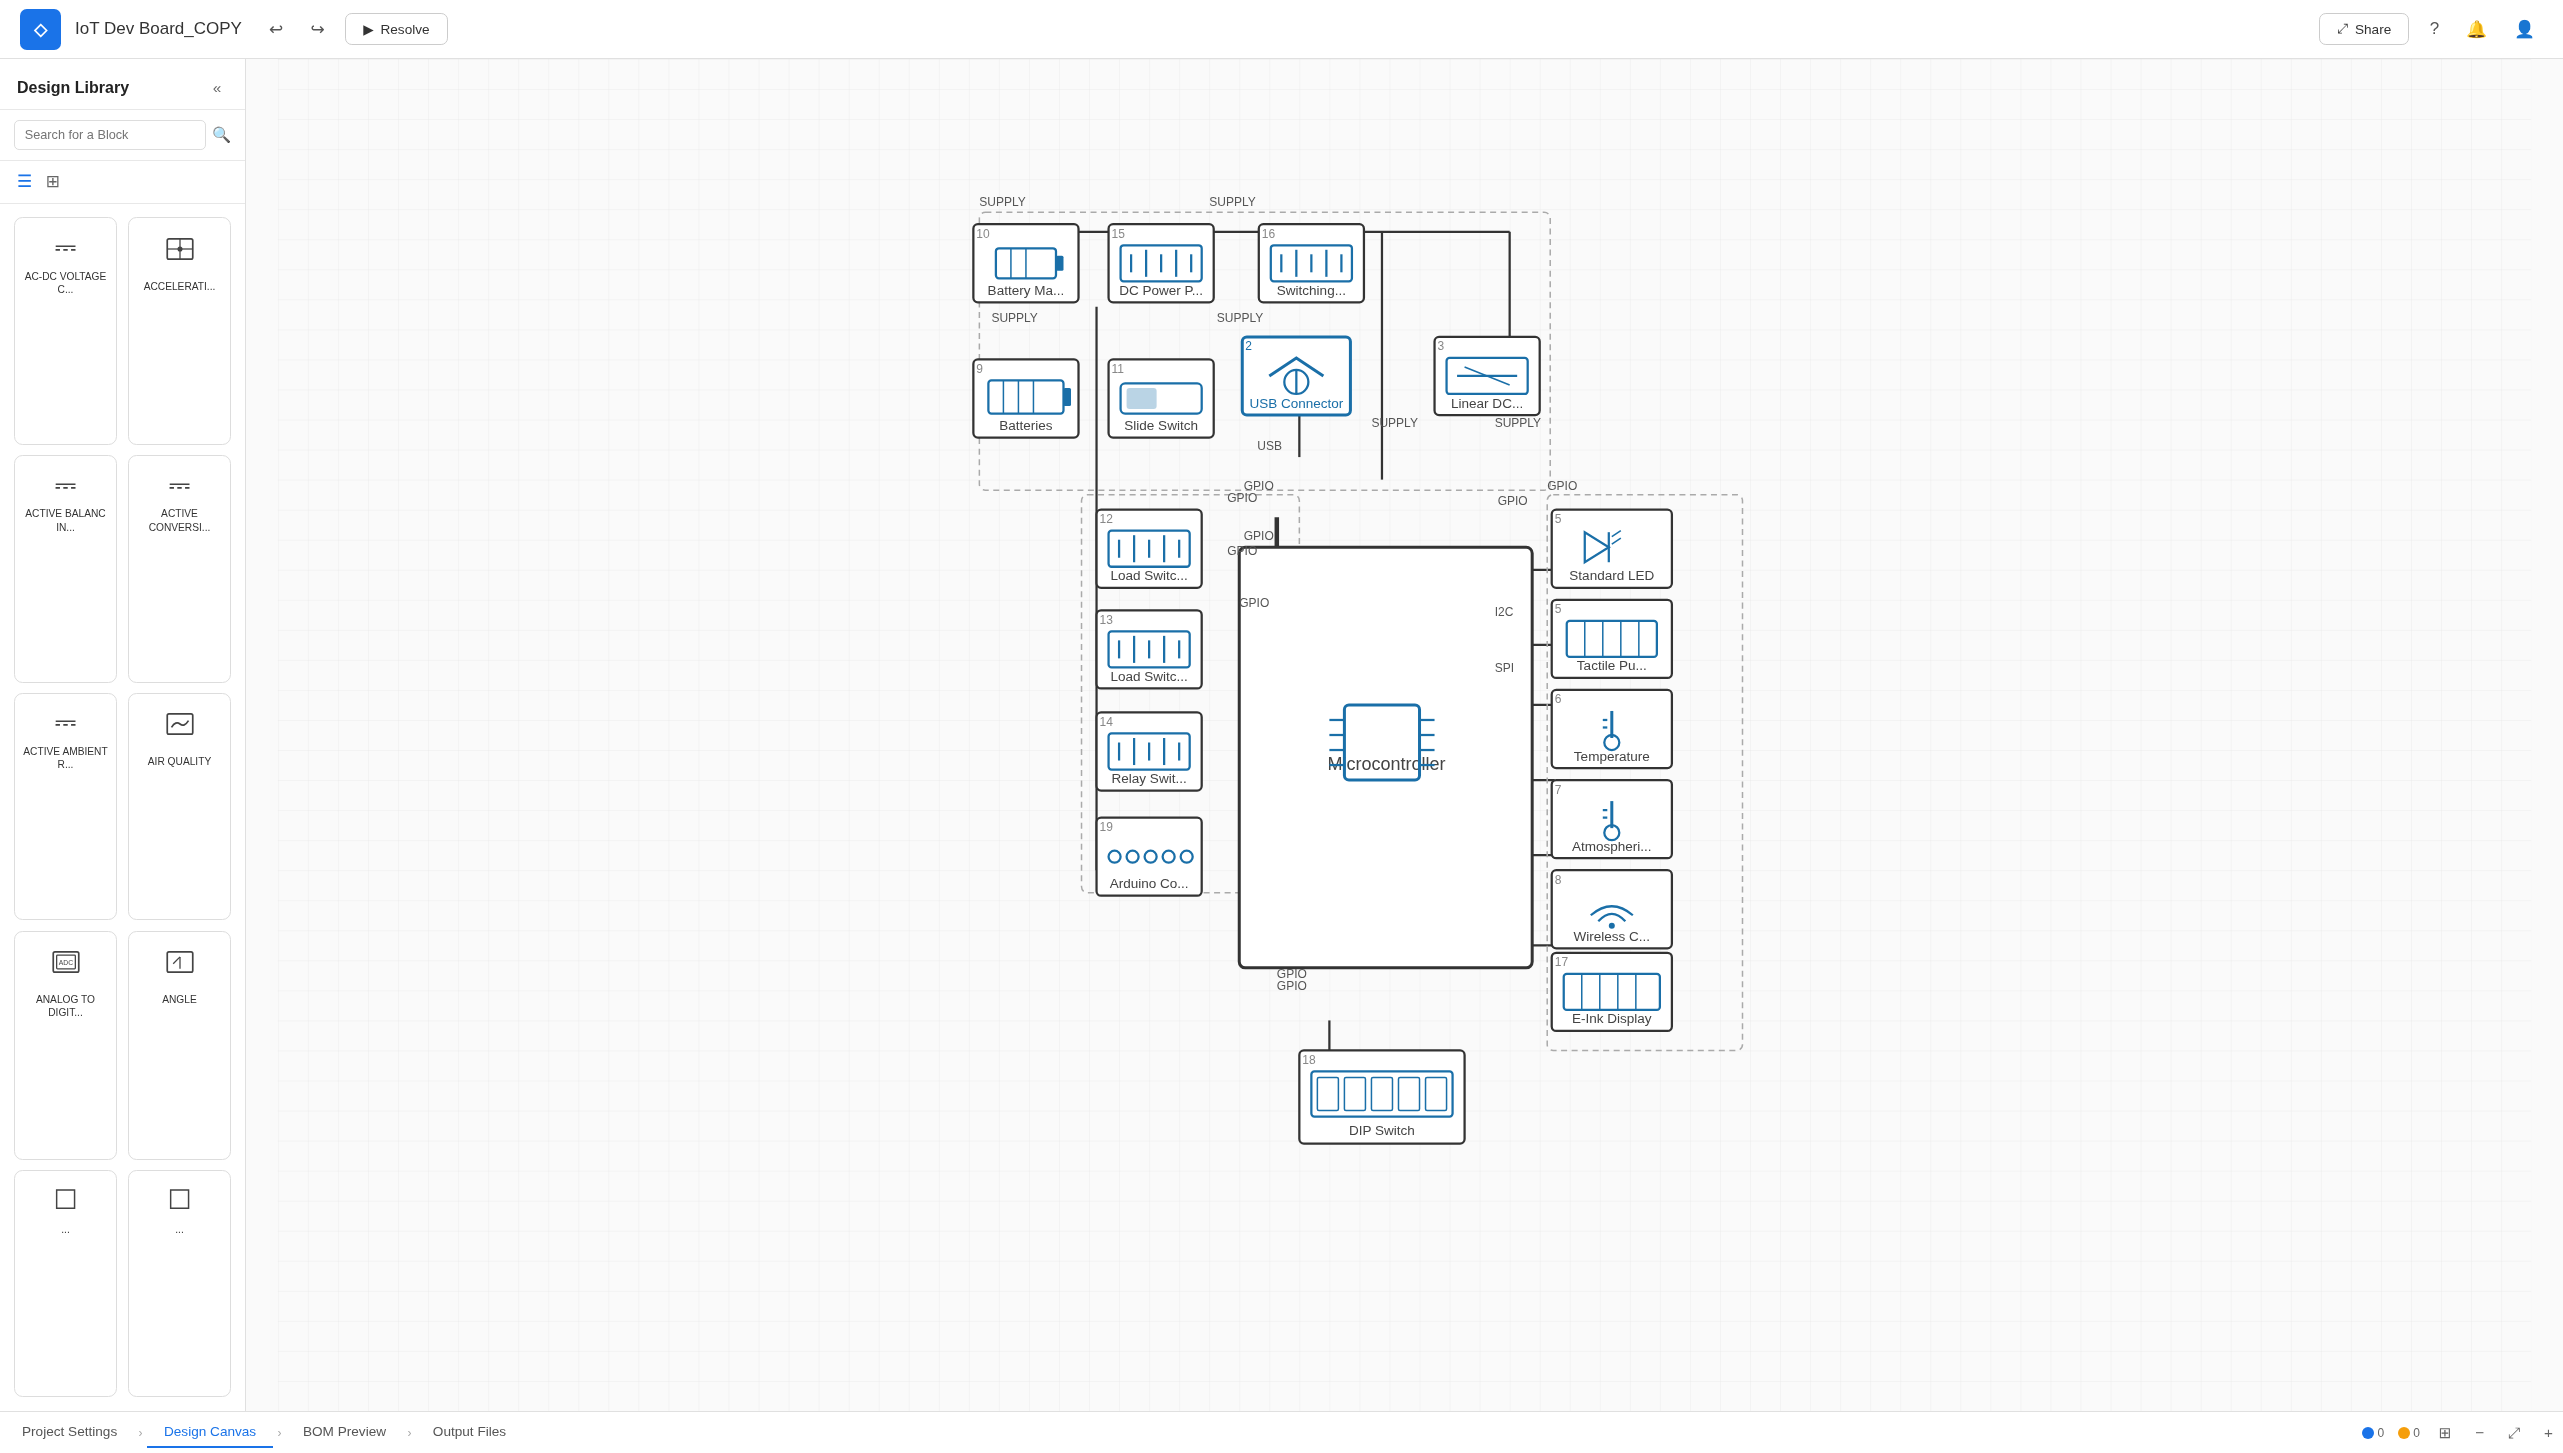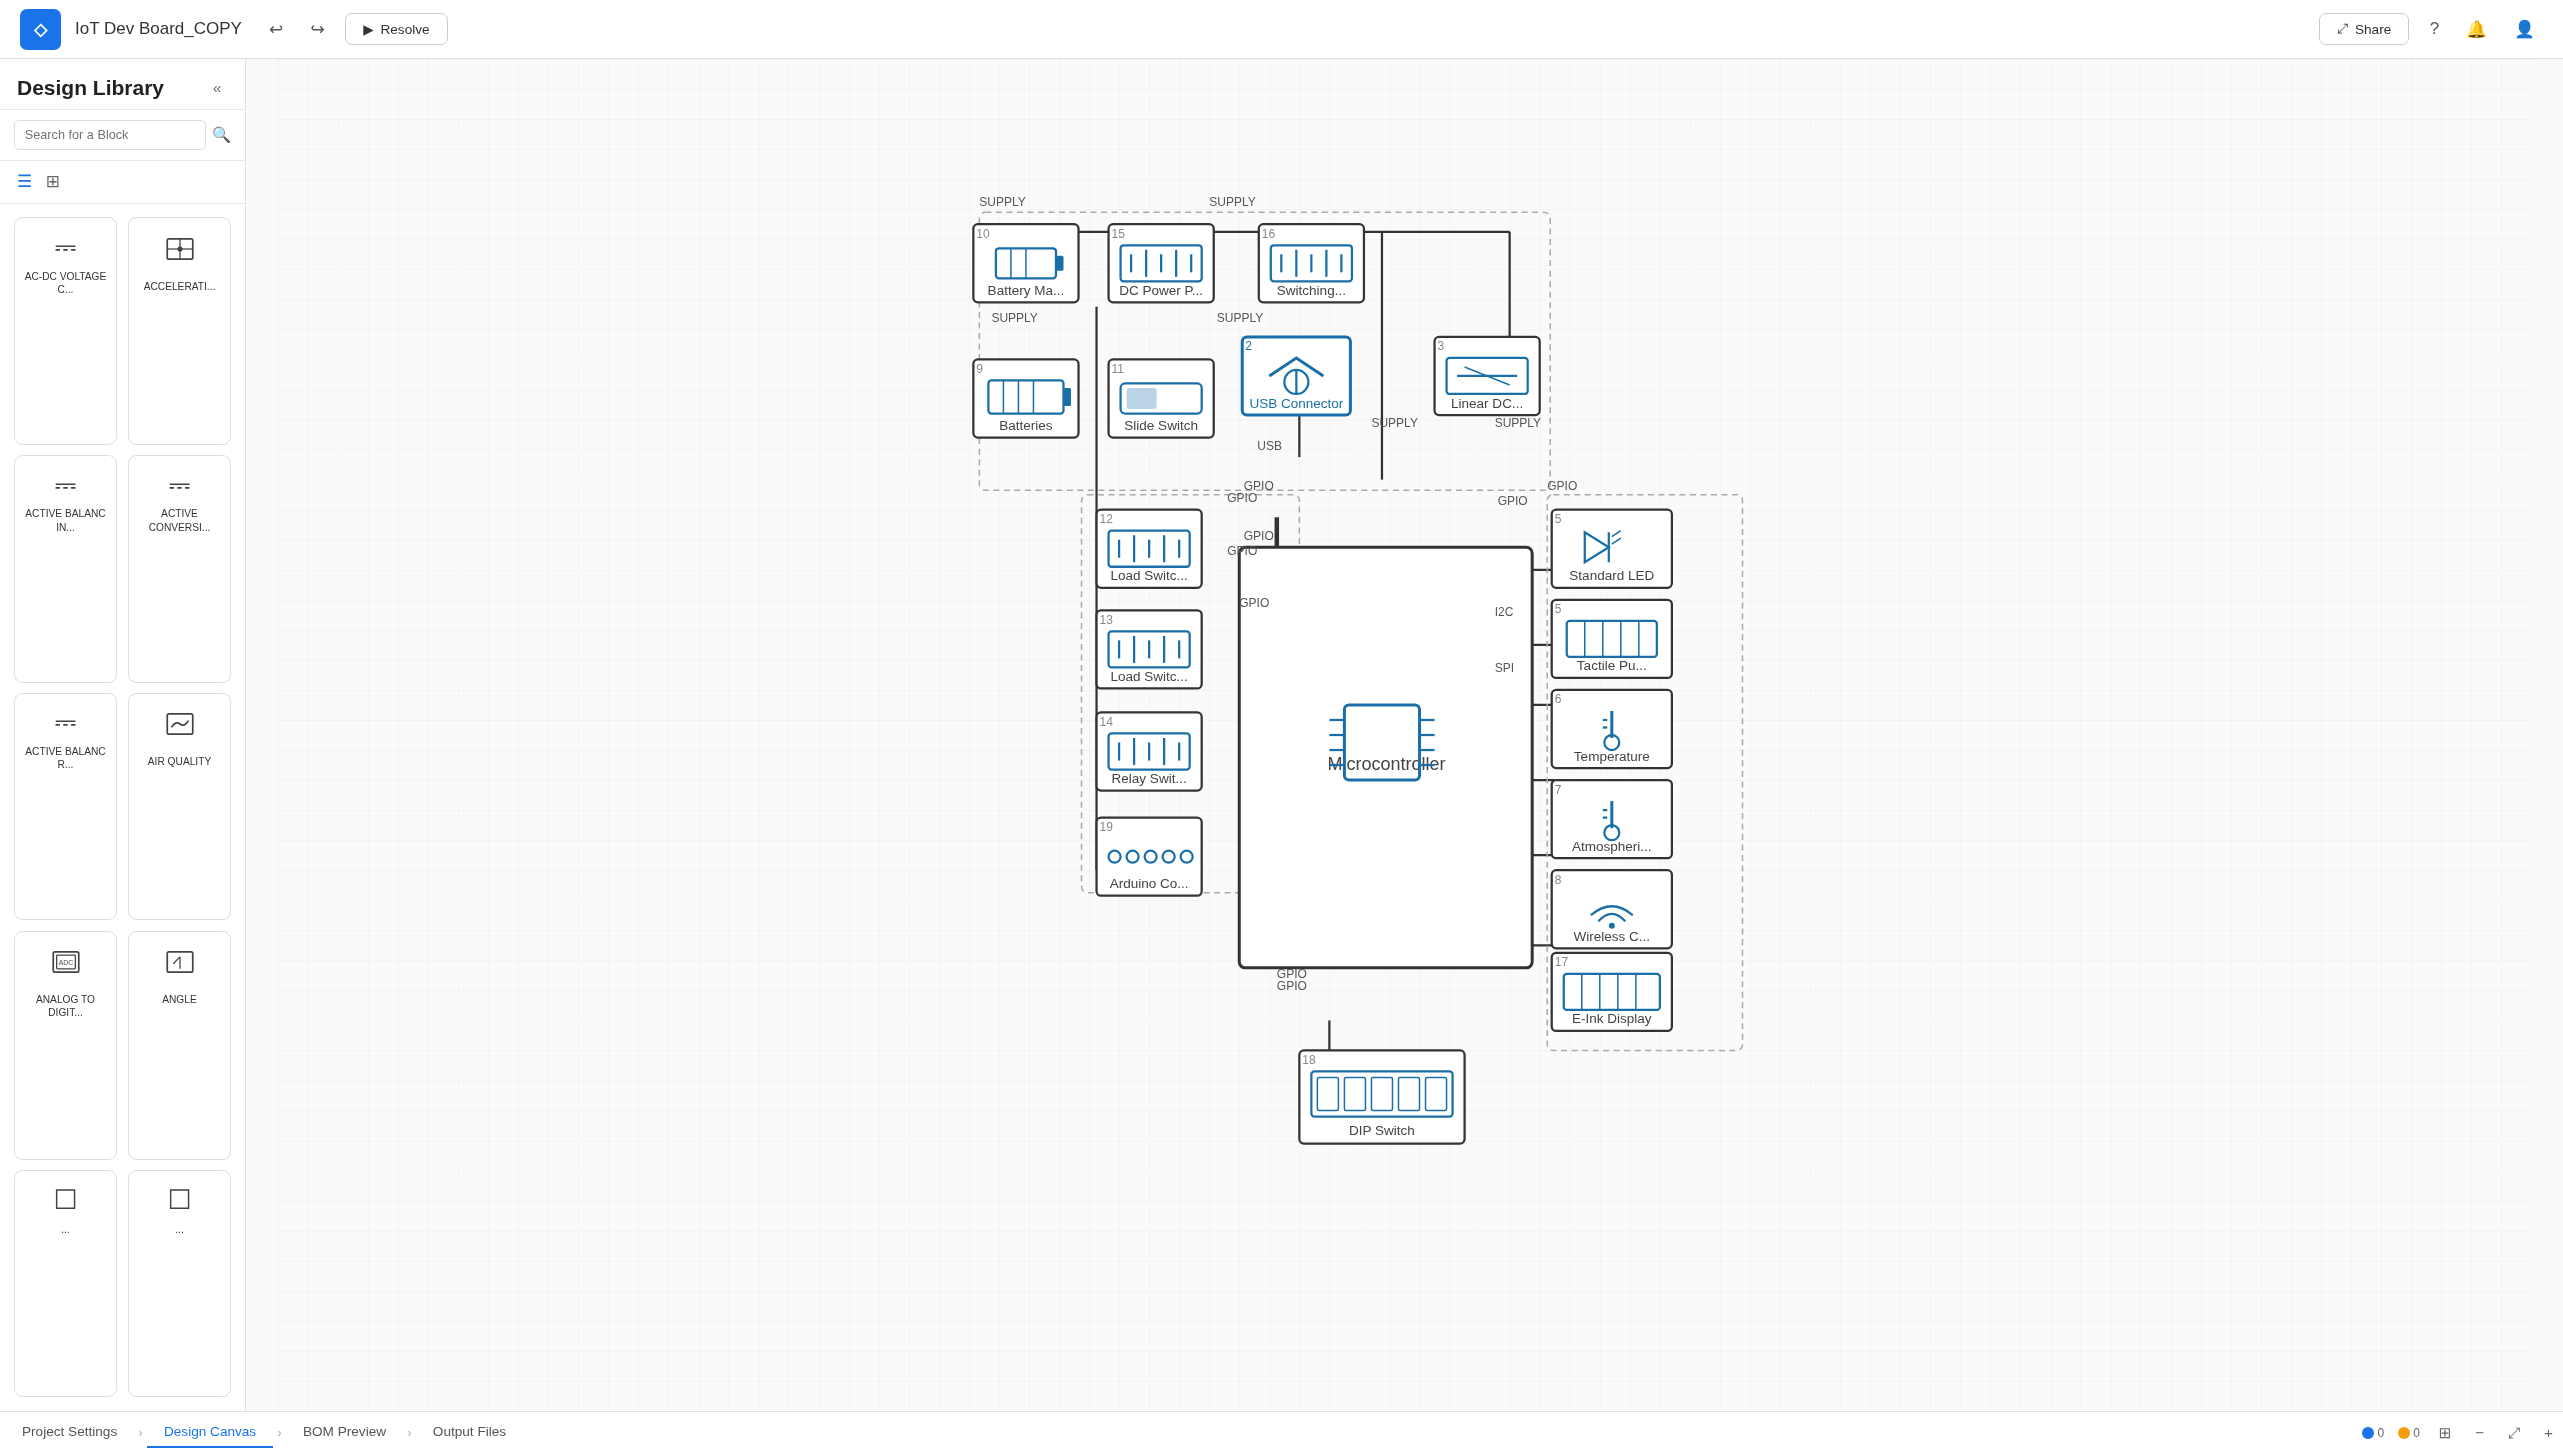--- a/index.html
+++ b/index.html
@@ -38,21 +38,21 @@
     
     .sidebar {
       position: fixed; top: 59px; left: 0; bottom: 42px;
       width: 246px; background: #fff; border-right: 0.8px solid #e0e0e0;
       display: flex; flex-direction: column; z-index: 90;
     }
     .sidebar-header {
       display: flex; align-items: center; justify-content: space-between;
       padding: 17px 17px 8.5px; border-bottom: 0.8px solid #e8e8e8;
     }
-    .sidebar-title { font-size: 21px; font-weight: 600; color: #222; }
+    .sidebar-title { font-size: 16px; font-weight: 600; color: #222; }
     .sidebar-collapse-btn {
       background: none; border: none; cursor: pointer; font-size: 15.3px; color: #666;
       padding: 3.4px 6.8px;
     }
     .search-wrapper {
       padding: 10.2px 13.6px; border-bottom: 0.8px solid #e8e8e8;
       display: flex; align-items: center; gap: 6.8px;
     }
     .search-input {
       flex: 1; border: 0.8px solid #ddd; border-radius: 5.1px;
@@ -183,21 +183,21 @@
       <div class="block-label">ACTIVE BALANC IN...</div>
     </div>
 
     <div class="block-card">
       <div class="block-icon">⎓</div>
       <div class="block-label">ACTIVE CONVERSI...</div>
     </div>
 
     <div class="block-card">
       <div class="block-icon">⎓</div>
-      <div class="block-label">ACTIVE BALANC R...</div>
+      <div class="block-label">ACTIVE AMBIENT R...</div>
     </div>
 
     <div class="block-card">
       <div class="block-icon">
         <svg width="34" height="34" viewBox="0 0 40 40">
             <rect x="5" y="8" width="30" height="24" rx="2" fill="none" stroke="#444" stroke-width="2"></rect>
             <path d="M 10 24 Q 15 16 20 20 Q 25 24 30 16" fill="none" stroke="#444" stroke-width="2"></path>
           </svg>
       </div>
       <div class="block-label">AIR QUALITY</div>

